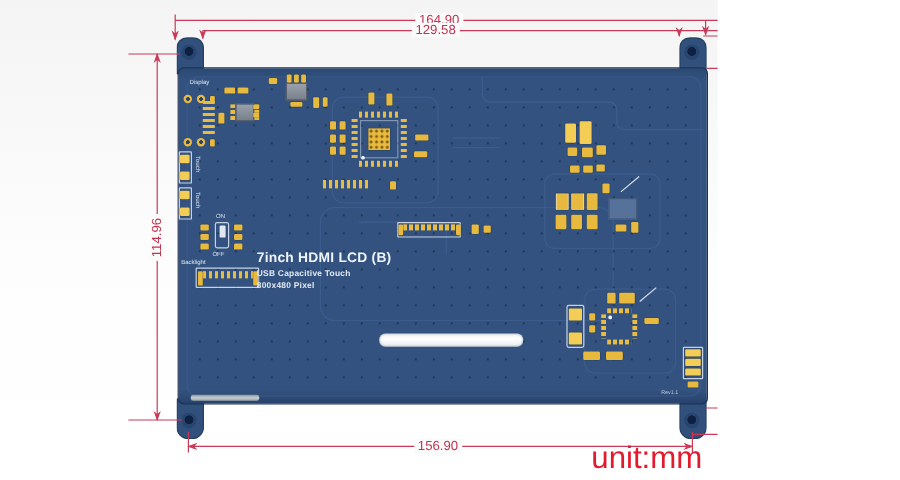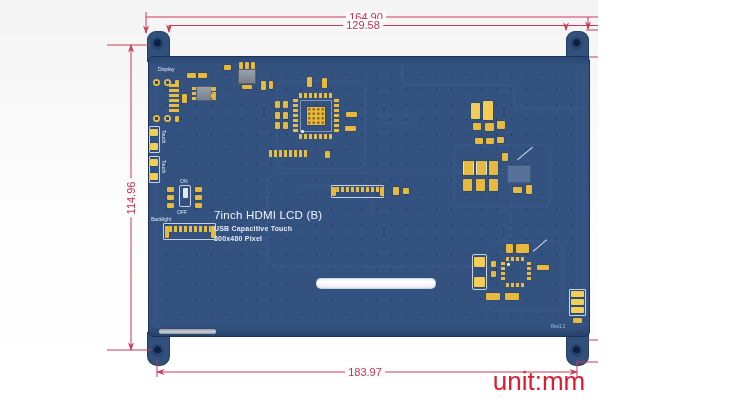--- a/index.html
+++ b/index.html
@@ -27,21 +27,21 @@
   .rpad{border-radius:50%;background:radial-gradient(circle,#27456f 0 30%,#e8b93f 34%);}
   .icb{background:linear-gradient(#9aa1ab,#78808b);border:1px solid #59606b;box-sizing:border-box;}
   .pinh{background:repeating-linear-gradient(90deg,#e8bc42 0 3px,rgba(0,0,0,0) 3px 5px);}
   .pinv{background:repeating-linear-gradient(180deg,#e8bc42 0 3px,rgba(0,0,0,0) 3px 5px);}
   .wout{border:1px solid rgba(224,233,244,.85);box-sizing:border-box;background:transparent;border-radius:1px;}
   .thermal{background-color:#eaba3e;background-image:radial-gradient(#7a5c14 1px,transparent 1.4px);background-size:4.5px 4.5px;box-shadow:0 0 0 .5px rgba(20,30,10,.3);}
   .slot{position:absolute;z-index:3;background:linear-gradient(#f2f3f4,#ffffff 40%,#e9ebed);border-radius:5px;box-shadow:inset 0 0 2px rgba(40,60,90,.55);}
   .silver{position:absolute;z-index:3;background:linear-gradient(#8e979f,#c6ccd2 50%,#9aa2aa);border-radius:2px;}
   .sk{position:absolute;z-index:4;color:#dfe8f2;line-height:1;white-space:nowrap;}
   .sk.vtext{writing-mode:vertical-rl;}
-  .title{font-weight:400;font-size:11.5px;letter-spacing:.2px;color:#eef4fa;}
+  .title{font-weight:700;font-size:11.5px;letter-spacing:.2px;color:#eef4fa;}
   .sub{font-weight:700;font-size:7px;letter-spacing:.2px;color:#e2eaf4;}
   .tiny{font-size:5px;}
   .rev{font-size:4.5px;color:#b9c6d8;}
   .wline{position:absolute;z-index:4;height:1px;background:rgba(230,238,248,.9);}
 </style>
 </head>
 <body>
 
 <div class="stage">
 
@@ -71,21 +71,21 @@
       <line x1="157" y1="360" x2="157" y2="377"></line>
       <line x1="577" y1="360" x2="577" y2="377"></line>
     </g>
   </svg>
 
   <div class="dim-label" style="left:366px;top:17px;">164.90</div>
   <div class="dim-label" style="left:363px;top:25px;">129.58</div>
   <div class="dim-label vert" style="left:131px;top:198px;">114.96</div>
   <div class="dim-label vert" style="left:604px;top:198px;">106.96</div>
   <div class="dim-label vert" style="left:622px;top:200px;">124.27</div>
-  <div class="dim-label" style="left:365px;top:372px;">183.97</div>
+  <div class="dim-label" style="left:365px;top:372px;">156.90</div>
   <div class="unit-label" style="left:539px;top:381px;">unit:mm</div>
 
   <div class="tab top" style="left:147px;top:31px;height:30px;">
     <div class="hole" style="left:3px;top:5px;"></div>
   </div>
   <div class="tab top" style="left:566px;top:31px;height:30px;">
     <div class="hole" style="left:3px;top:5px;"></div>
   </div>
   <div class="tab bot" style="left:147px;top:332px;height:33px;">
     <div class="hole" style="left:3px;top:12px;"></div>

